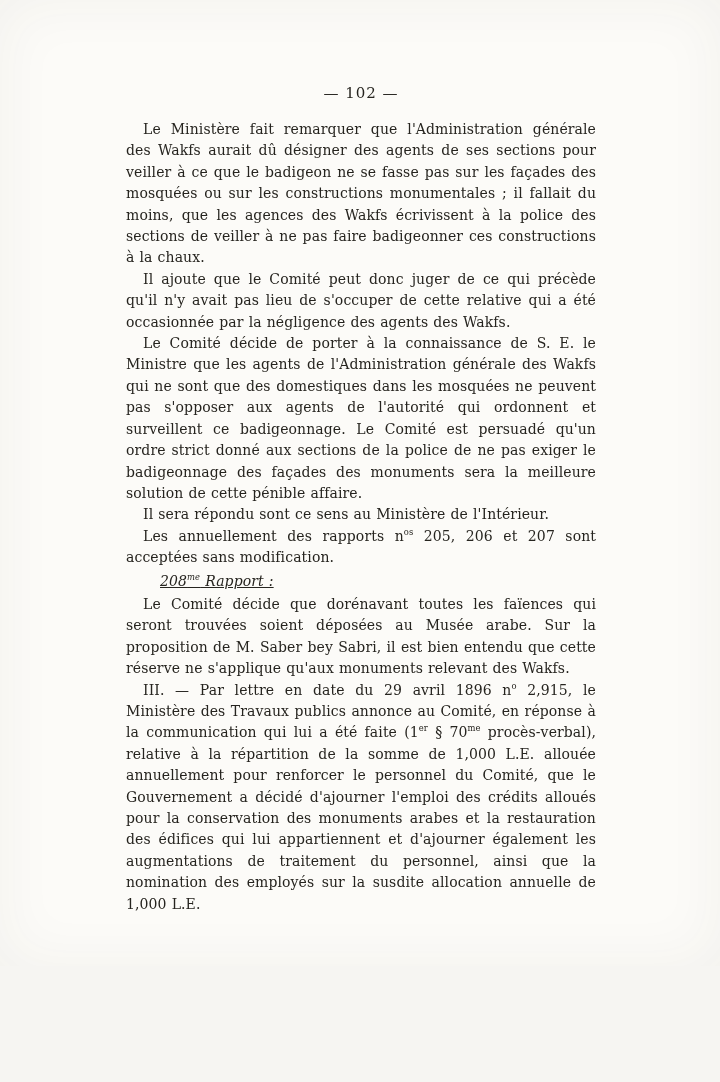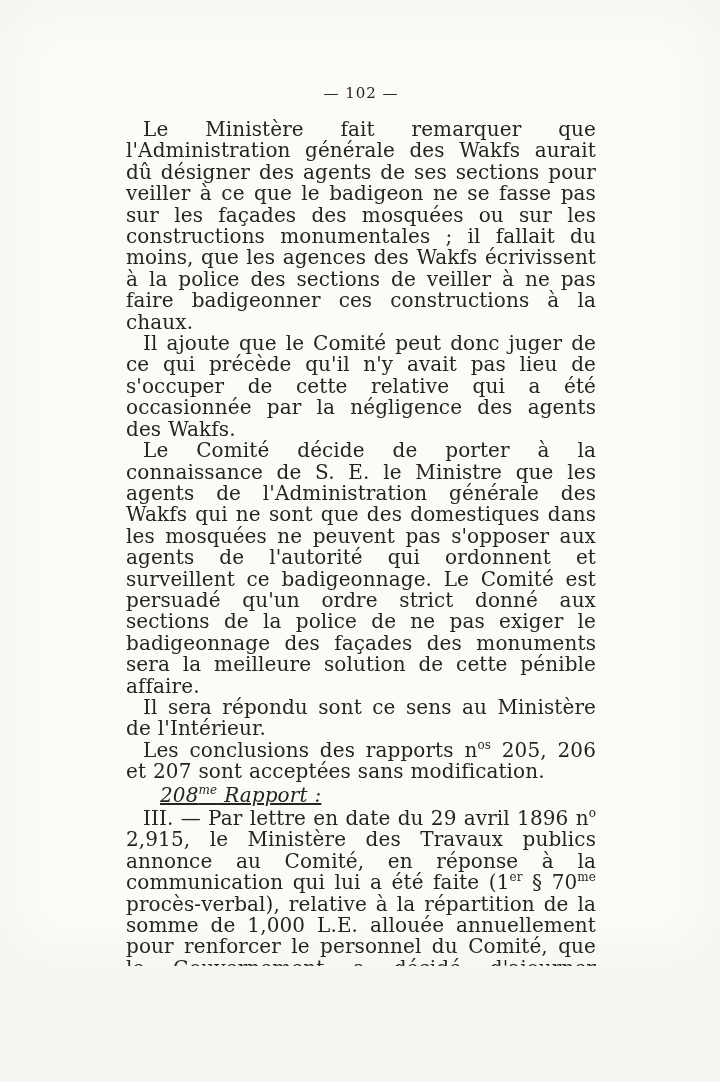--- a/index.html
+++ b/index.html
@@ -25,21 +25,21 @@
     font-size: 15px;
     letter-spacing: 1px;
     margin: 0 0 17px 0;
     color: #26241f;
   }
   .text-block {
     width: 100%;
   }
   .para {
     margin: 0;
-    font-size: 20px;
+    font-size: 14px;
     line-height: 21.4px;
     text-align: justify;
     text-indent: 17px;
     letter-spacing: 0.1px;
     word-spacing: 0.5px;
   }
   .para.heading {
     font-style: italic;
     text-indent: 34px;
     margin: 2px 0 2px 0;
@@ -54,17 +54,18 @@
 </head>
 <body>
 
 <main class="page">
   <div class="page-number">— 102 —</div>
   <div class="text-block">
       <p class="para body"><span>Le Ministère fait remarquer que l'Administration générale des Wakfs aurait dû désigner des agents de ses sections pour veiller à ce que le badigeon ne se fasse pas sur les façades des mosquées ou sur les constructions monumentales ; il fallait du moins, que les agences des Wakfs écrivissent à la police des sections de veiller à ne pas faire badigeonner ces constructions à la chaux.</span></p>
       <p class="para body"><span>Il ajoute que le Comité peut donc juger de ce qui précède qu'il n'y avait pas lieu de s'occuper de cette relative qui a été occasionnée par la négligence des agents des Wakfs.</span></p>
       <p class="para body"><span>Le Comité décide de porter à la connaissance de S. E. le Ministre que les agents de l'Administration générale des Wakfs qui ne sont que des domestiques dans les mosquées ne peuvent pas s'opposer aux agents de l'autorité qui ordonnent et surveillent ce badigeonnage. Le Comité est persuadé qu'un ordre strict donné aux sections de la police de ne pas exiger le badigeonnage des façades des monuments sera la meilleure solution de cette pénible affaire.</span></p>
       <p class="para body"><span>Il sera répondu sont ce sens au Ministère de l'Intérieur.</span></p>
-      <p class="para body"><span>Les conclusions des rapports n</span><span class="sup">os</span><span> 205, 206 et 207 sont acceptées sans modification.</span></p>
+      <p class="para body"><span>Les annuellement des rapports n</span><span class="sup">os</span><span> 205, 206 et 207 sont acceptées sans modification.</span></p>
       <p class="para heading"><span>208</span><span class="sup">me</span><span> Rapport :</span></p>
+      <p class="para body"><span>Le Comité décide que dorénavant toutes les faïences qui seront trouvées soient déposées au Musée arabe. Sur la proposition de M. Saber bey Sabri, il est bien entendu que cette réserve ne s'applique qu'aux monuments relevant des Wakfs.</span></p>
       <p class="para body"><span>III. — Par lettre en date du 29 avril 1896 n</span><span class="sup">o</span><span> 2,915, le Ministère des Travaux publics annonce au Comité, en réponse à la communication qui lui a été faite (1</span><span class="sup">er</span><span> § 70</span><span class="sup">me</span><span> procès-verbal), relative à la répartition de la somme de 1,000 L.E. allouée annuellement pour renforcer le personnel du Comité, que le Gouvernement a décidé d'ajourner l'emploi des crédits alloués pour la conservation des monuments arabes et la restauration des édifices qui lui appartiennent et d'ajourner également les augmentations de traitement du personnel, ainsi que la nomination des employés sur la susdite allocation annuelle de 1,000 L.E.</span></p>
     </div>
 </main>
 
 </body></html>

